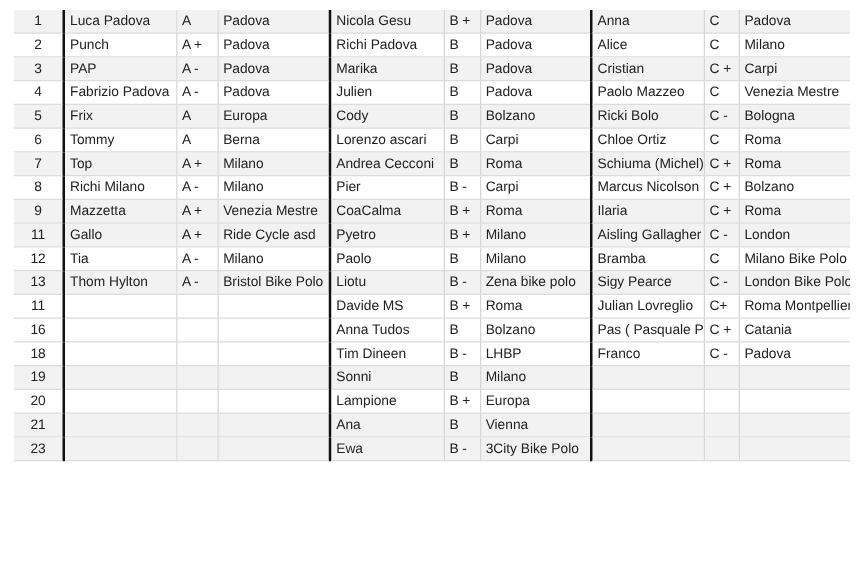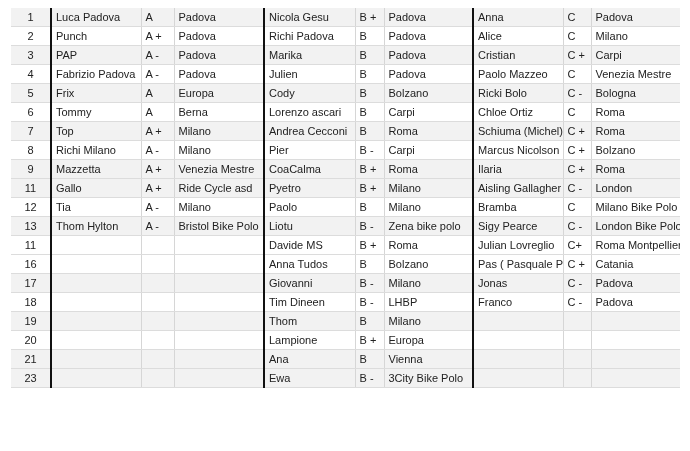--- a/index.html
+++ b/index.html
@@ -194,50 +194,38 @@
           <td></td>
           <td></td>
           <td class="sep"></td>
           <td>Anna Tudos</td>
           <td>B</td>
           <td class="sep">Bolzano</td>
           <td>Pas ( Pasquale Pa</td>
           <td>C +</td>
           <td class="last">Catania</td>
         </tr>
-        <tr class="odd">
-          <td class="num">17</td>
-          <td></td>
-          <td></td>
-          <td class="sep"></td>
-          <td>Giovanni</td>
-          <td>B -</td>
-          <td class="sep">Milano</td>
-          <td>Jonas</td>
-          <td>C -</td>
-          <td class="last">Padova</td>
-        </tr>
         <tr class="even">
           <td class="num">18</td>
           <td></td>
           <td></td>
           <td class="sep"></td>
           <td>Tim Dineen</td>
           <td>B -</td>
           <td class="sep">LHBP</td>
           <td>Franco</td>
           <td>C -</td>
           <td class="last">Padova</td>
         </tr>
         <tr class="odd">
           <td class="num">19</td>
           <td></td>
           <td></td>
           <td class="sep"></td>
-          <td>Thom</td>
+          <td>Sonni</td>
           <td>B</td>
           <td class="sep">Milano</td>
           <td></td>
           <td></td>
           <td class="last"></td>
         </tr>
         <tr class="even">
           <td class="num">20</td>
           <td></td>
           <td></td>

